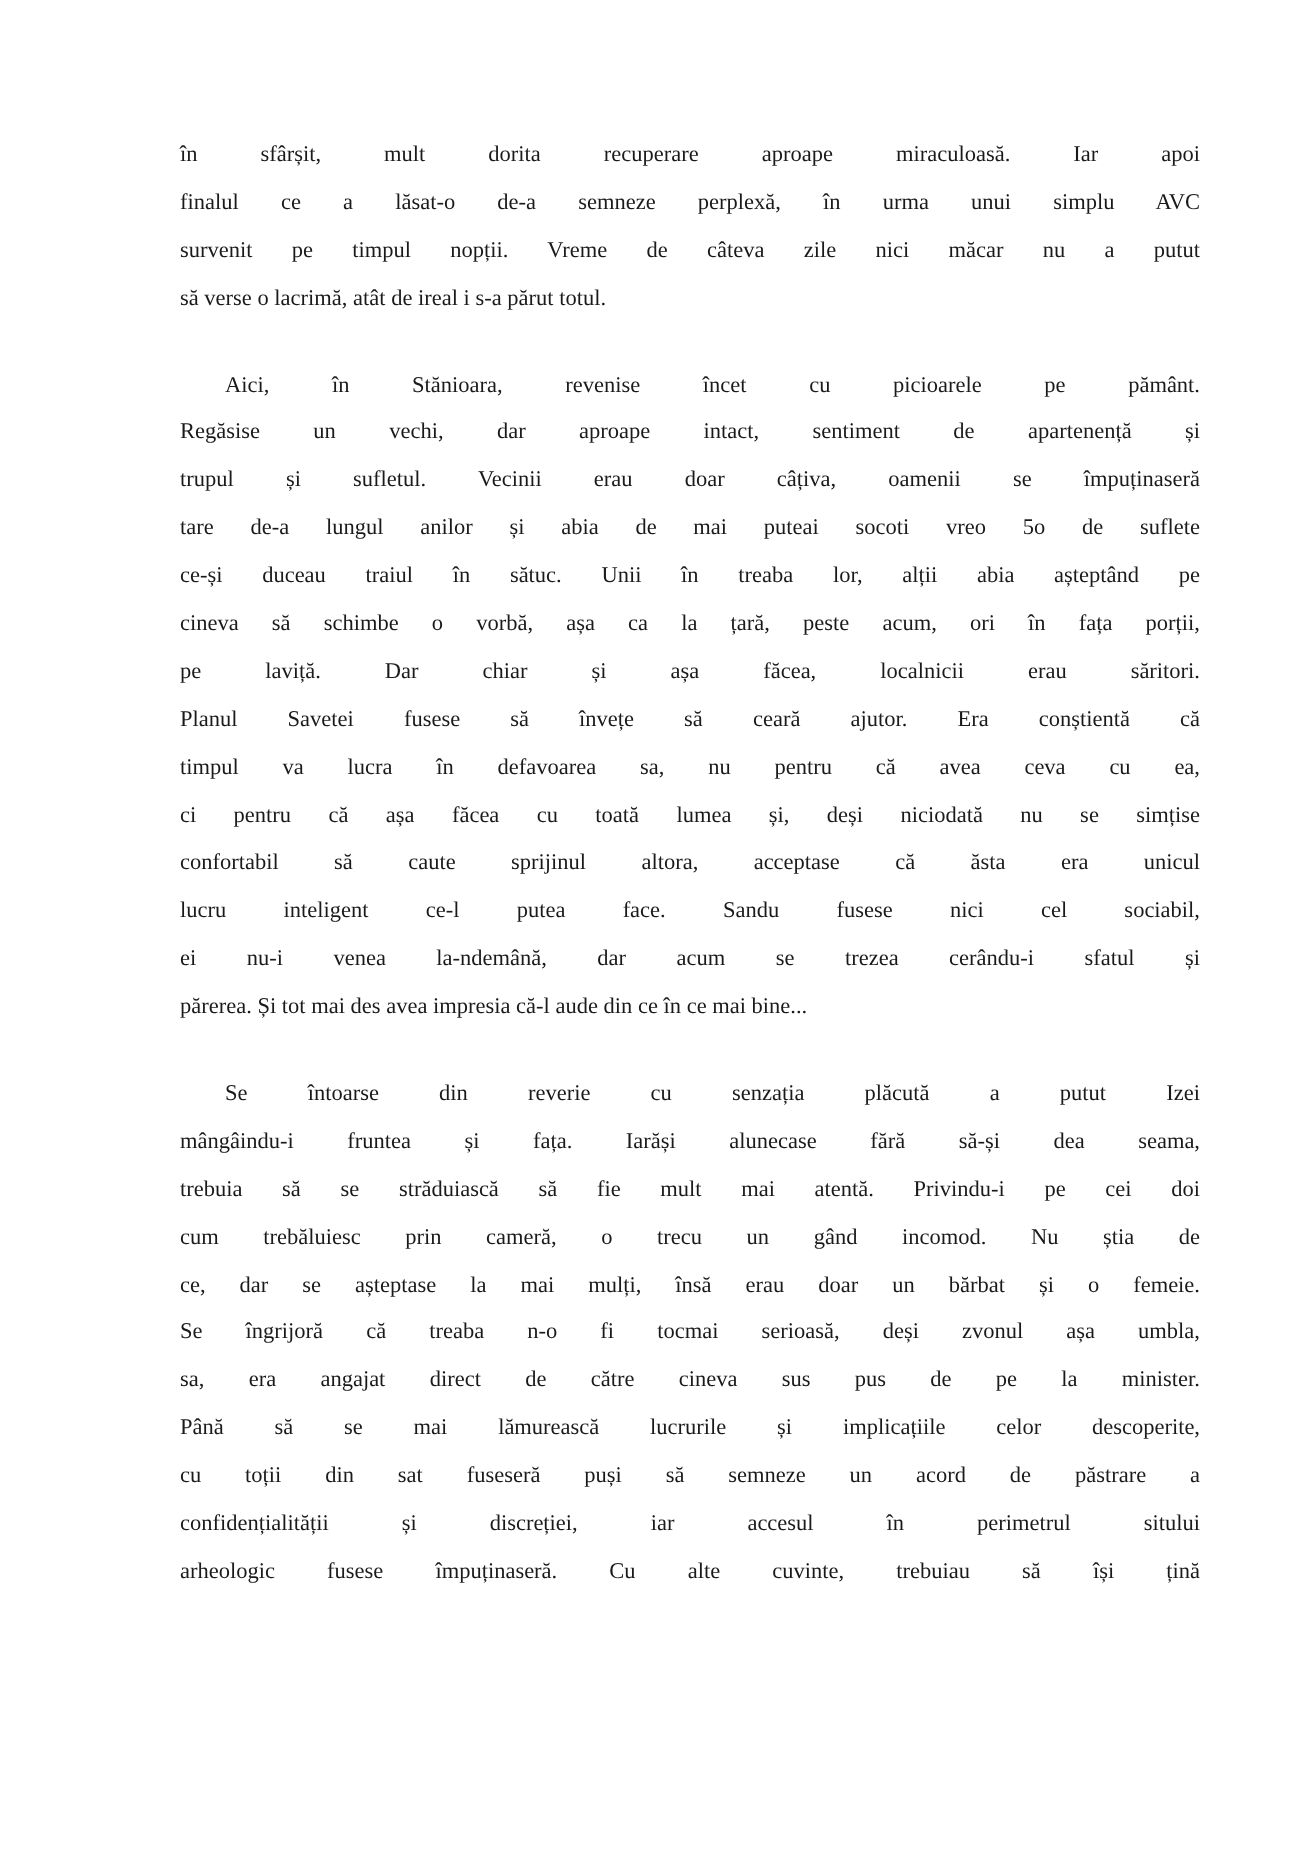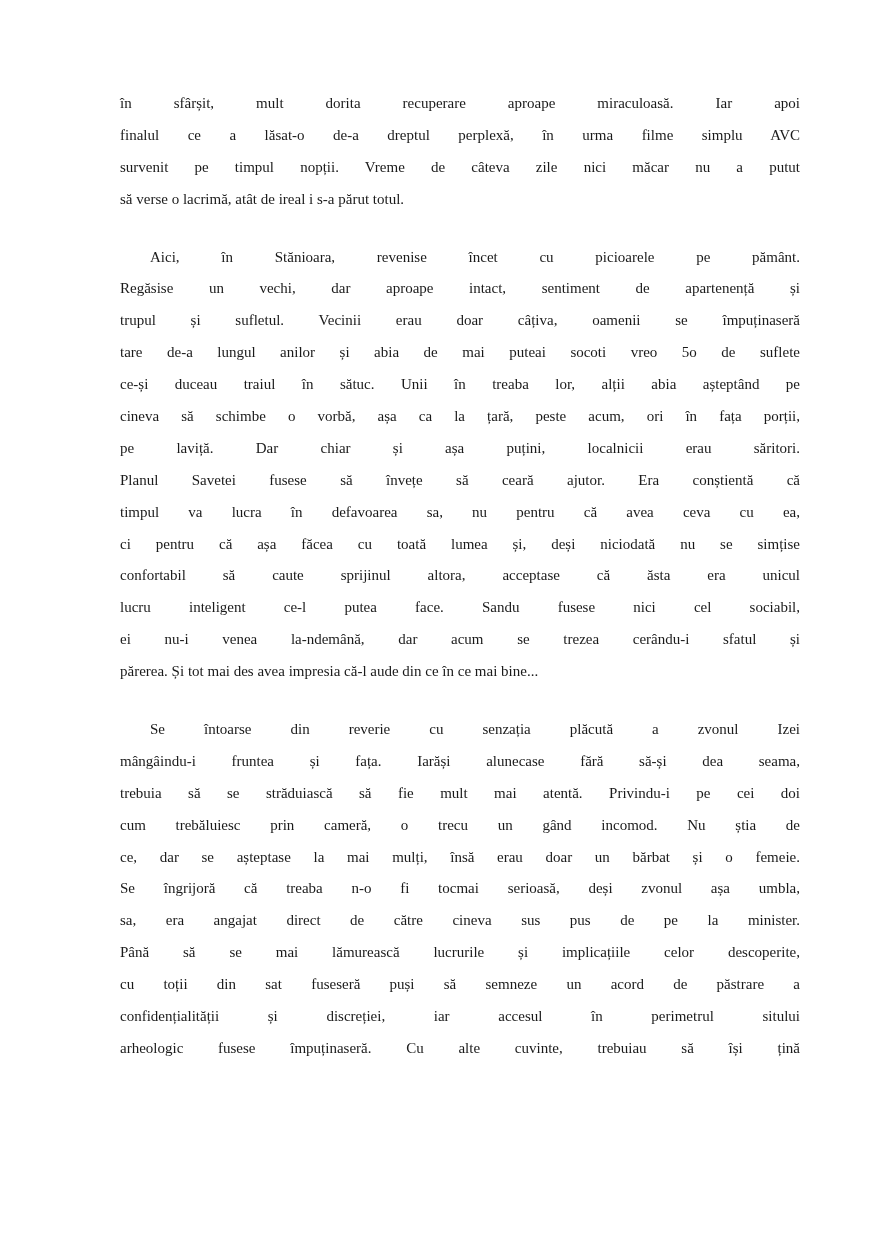--- a/index.html
+++ b/index.html
@@ -45,44 +45,44 @@
     .line.first {
       padding-left: 30px;
     }
   </style>
 </head>
 <body>
 
 <div class="page">
   <div class="paragraph">
     <span class="line" style="white-space: nowrap;">în sfârșit, mult dorita recuperare aproape miraculoasă. Iar apoi</span>
-    <span class="line" style="white-space: nowrap;">finalul ce a lăsat-o de-a dreptul perplexă, în urma filme simplu AVC</span>
+    <span class="line" style="white-space: nowrap;">finalul ce a lăsat-o de-a semneze perplexă, în urma unui simplu AVC</span>
     <span class="line" style="white-space: nowrap;">survenit pe timpul nopții. Vreme de câteva zile nici măcar nu a putut</span>
     <span class="line end">să verse o lacrimă, atât de ireal i s-a părut totul.</span>
   </div>
 
   <div class="paragraph">
     <span class="line first" style="white-space: nowrap;">Aici, în Stănioara, revenise încet cu picioarele pe pământ.</span>
     <span class="line" style="white-space: nowrap;">Regăsise un vechi, dar aproape intact, sentiment de apartenență și</span>
     <span class="line" style="white-space: nowrap;">trupul și sufletul. Vecinii erau doar câțiva, oamenii se împuținaseră</span>
     <span class="line" style="white-space: nowrap;">tare de-a lungul anilor și abia de mai puteai socoti vreo 5o de suflete</span>
     <span class="line" style="white-space: nowrap;">ce-și duceau traiul în sătuc. Unii în treaba lor, alții abia așteptând pe</span>
     <span class="line" style="white-space: nowrap;">cineva să schimbe o vorbă, așa ca la țară, peste acum, ori în fața porții,</span>
-    <span class="line" style="white-space: nowrap;">pe laviță. Dar chiar și așa puțini, localnicii erau săritori.</span>
+    <span class="line" style="white-space: nowrap;">pe laviță. Dar chiar și așa făcea, localnicii erau săritori.</span>
     <span class="line" style="white-space: nowrap;">Planul Savetei fusese să învețe să ceară ajutor. Era conștientă că</span>
     <span class="line" style="white-space: nowrap;">timpul va lucra în defavoarea sa, nu pentru că avea ceva cu ea,</span>
     <span class="line" style="white-space: nowrap;">ci pentru că așa făcea cu toată lumea și, deși niciodată nu se simțise</span>
     <span class="line" style="white-space: nowrap;">confortabil să caute sprijinul altora, acceptase că ăsta era unicul</span>
     <span class="line" style="white-space: nowrap;">lucru inteligent ce-l putea face. Sandu fusese nici cel sociabil,</span>
     <span class="line" style="white-space: nowrap;">ei nu-i venea la-ndemână, dar acum se trezea cerându-i sfatul și</span>
     <span class="line end">părerea. Și tot mai des avea impresia că-l aude din ce în ce mai bine...</span>
   </div>
 
   <div class="paragraph no-trailing">
-    <span class="line first" style="white-space: nowrap;">Se întoarse din reverie cu senzația plăcută a zvonul Izei</span>
+    <span class="line first" style="white-space: nowrap;">Se întoarse din reverie cu senzația plăcută a putut Izei</span>
     <span class="line" style="white-space: nowrap;">mângâindu-i fruntea și fața. Iarăși alunecase fără să-și dea seama,</span>
     <span class="line" style="white-space: nowrap;">trebuia să se străduiască să fie mult mai atentă. Privindu-i pe cei doi</span>
     <span class="line" style="white-space: nowrap;">cum trebăluiesc prin cameră, o trecu un gând incomod. Nu știa de</span>
     <span class="line" style="white-space: nowrap;">ce, dar se așteptase la mai mulți, însă erau doar un bărbat și o femeie.</span>
     <span class="line" style="white-space: nowrap;">Se îngrijoră că treaba n-o fi tocmai serioasă, deși zvonul așa umbla,</span>
     <span class="line" style="white-space: nowrap;">sa, era angajat direct de către cineva sus pus de pe la minister.</span>
     <span class="line" style="white-space: nowrap;">Până să se mai lămurească lucrurile și implicațiile celor descoperite,</span>
     <span class="line" style="white-space: nowrap;">cu toții din sat fuseseră puși să semneze un acord de păstrare a</span>
     <span class="line" style="white-space: nowrap;">confidențialității și discreției, iar accesul în perimetrul sitului</span>
     <span class="line" style="white-space: nowrap;">arheologic fusese împuținaseră. Cu alte cuvinte, trebuiau să își țină</span>

